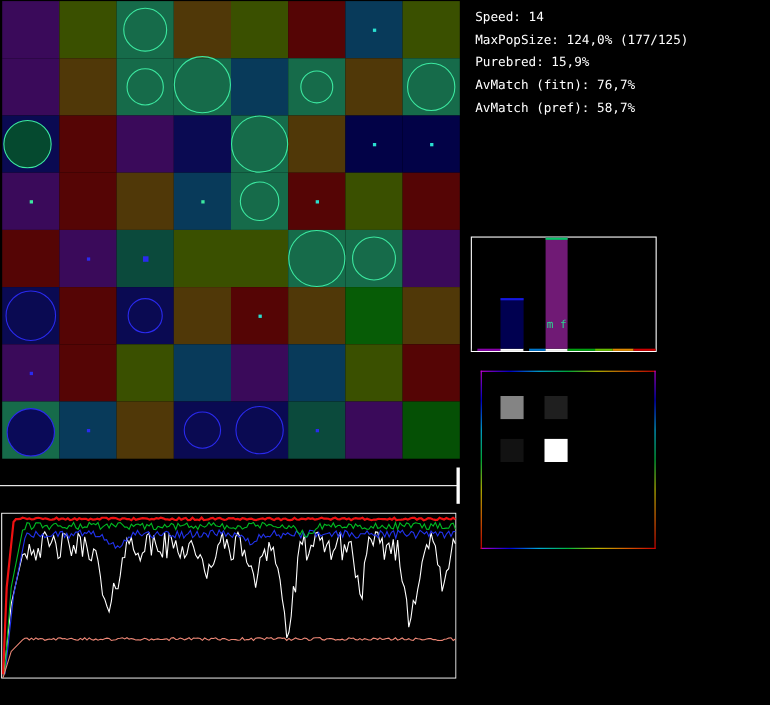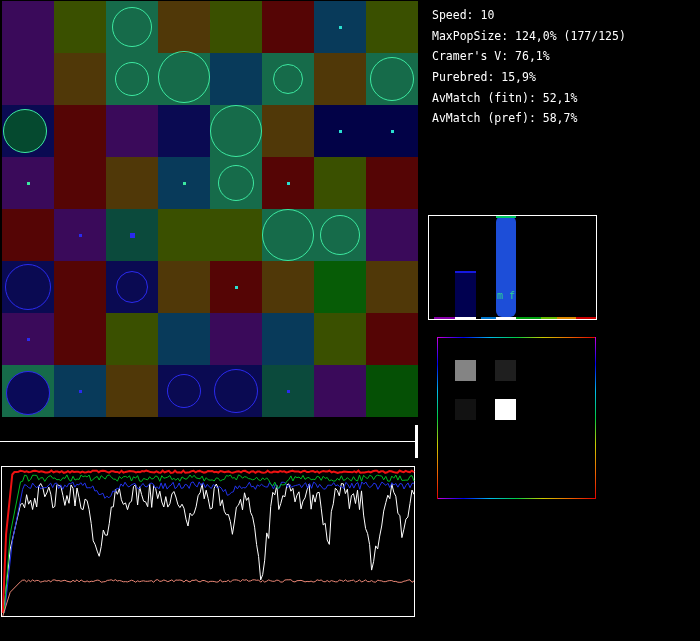--- a/index.html
+++ b/index.html
@@ -117,44 +117,43 @@
       <div class="marker" style="height: 3px; width: 3px; left: 24.5px; top: 336.5px; background: rgb(42, 42, 238);"></div>
       <div class="marker circle" style="height: 44px; width: 44px; left: 4px; top: 370px; border: 1.5px solid rgb(42, 42, 238); background: rgb(10, 10, 88);"></div>
       <div class="marker" style="height: 3px; width: 3px; left: 76.5px; top: 388.5px; background: rgb(42, 42, 238);"></div>
       <div class="marker circle" style="height: 34px; width: 34px; left: 165px; top: 373px; border: 1.5px solid rgb(42, 42, 238);"></div>
       <div class="marker circle" style="height: 44px; width: 44px; left: 212px; top: 368px; border: 1.5px solid rgb(42, 42, 238);"></div>
       <div class="marker" style="height: 3px; width: 3px; left: 284.5px; top: 388.5px; background: rgb(42, 42, 238);"></div>
     </div>
   <div id="separator-line" style="left: 0px; top: 441px; width: 417px; background: rgb(255, 255, 255);"></div>
   <div id="separator-handle" style="left: 415px; top: 425px; height: 33px; background: rgb(255, 255, 255);"></div>
   <div id="stats-panel" style="color: rgb(255, 255, 255);">
-      <div class="stat-line">Speed: 10</div>
+      <div class="stat-line">Speed: 14</div>
       <div class="stat-line">MaxPopSize: 124,0% (177/125)</div>
-      <div class="stat-line">Cramer's V: 76,1%</div>
       <div class="stat-line">Purebred: 15,9%</div>
-      <div class="stat-line">AvMatch (fitn): 52,1%</div>
+      <div class="stat-line">AvMatch (fitn): 76,7%</div>
       <div class="stat-line">AvMatch (pref): 58,7%</div>
     </div>
   <div id="bar-chart" style="left: 428px; top: 215px; width: 169px; height: 105px; border-color: rgb(255, 255, 255);">
     <div id="bar-axis">
         <div class="axis-seg" style="width: 5px; background: rgb(0, 0, 0);"></div>
         <div class="axis-seg" style="width: 21px; background: rgb(136, 0, 170);"></div>
         <div class="axis-seg" style="width: 21px; background: rgb(255, 255, 255);"></div>
         <div class="axis-seg" style="width: 5px; background: rgb(0, 0, 0);"></div>
         <div class="axis-seg" style="width: 15px; background: rgb(0, 119, 204);"></div>
         <div class="axis-seg" style="width: 20px; background: rgb(255, 255, 255);"></div>
         <div class="axis-seg" style="width: 25px; background: rgb(0, 160, 16);"></div>
         <div class="axis-seg" style="width: 16px; background: rgb(102, 187, 0);"></div>
         <div class="axis-seg" style="width: 19px; background: rgb(221, 136, 0);"></div>
         <div class="axis-seg" style="width: 20px; background: rgb(204, 0, 0);"></div>
       </div>
   <div class="bar" style="left: 26px; width: 21px; bottom: 2px; height: 46px; background: rgb(0, 0, 80);">
         <div class="bar-cap" style="background: rgb(21, 24, 224);"></div>
       </div>
-      <div class="bar" style="left: 67px; width: 20px; bottom: 2px; height: 101px; background: #1d4ed8; border-radius: 6px;">
+      <div class="bar" style="left: 67px; width: 20px; bottom: 2px; height: 101px; background: #701a75;">
         <div class="bar-cap" style="background: rgb(0, 200, 100);"></div>
         <div class="bar-label" style="color: rgb(42, 216, 144); bottom: 16px;">m f</div>
       </div>
     </div>
   <div id="heatmap" style="left: 437px; top: 337px; width: 159px; height: 162px;">
       <div class="hm-edge" style="left: 0px; right: 0px; top: 0px; height: 1px; background: linear-gradient(90deg, rgb(204, 0, 221), rgb(0, 0, 238), rgb(0, 187, 238), rgb(0, 204, 68), rgb(204, 204, 0), rgb(238, 102, 0), rgb(221, 0, 0));"></div>
       <div class="hm-edge" style="left: 0px; right: 0px; bottom: 0px; height: 1px; background: linear-gradient(90deg, rgb(204, 0, 221), rgb(0, 0, 238), rgb(0, 187, 238), rgb(0, 204, 68), rgb(204, 204, 0), rgb(238, 102, 0), rgb(221, 0, 0));"></div>
       <div class="hm-edge" style="top: 0px; bottom: 0px; left: 0px; width: 1px; background: linear-gradient(rgb(204, 0, 221), rgb(0, 0, 238), rgb(0, 187, 238), rgb(0, 204, 68), rgb(204, 204, 0), rgb(238, 102, 0), rgb(221, 0, 0));"></div>
       <div class="hm-edge" style="top: 0px; bottom: 0px; right: 0px; width: 1px; background: linear-gradient(rgb(204, 0, 221), rgb(0, 0, 238), rgb(0, 187, 238), rgb(0, 204, 68), rgb(204, 204, 0), rgb(238, 102, 0), rgb(221, 0, 0));"></div>
       <div class="hm-cell" style="left: 18px; top: 23px; height: 21px; width: 21px; background: rgb(132, 132, 132);"></div>

